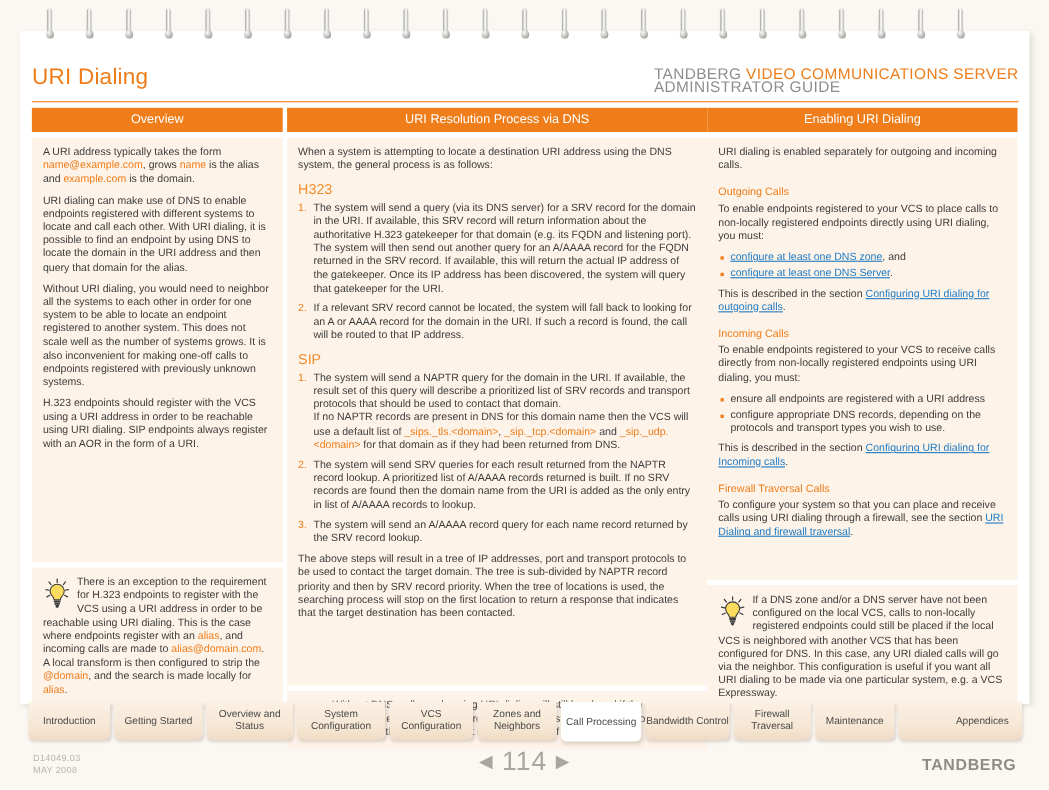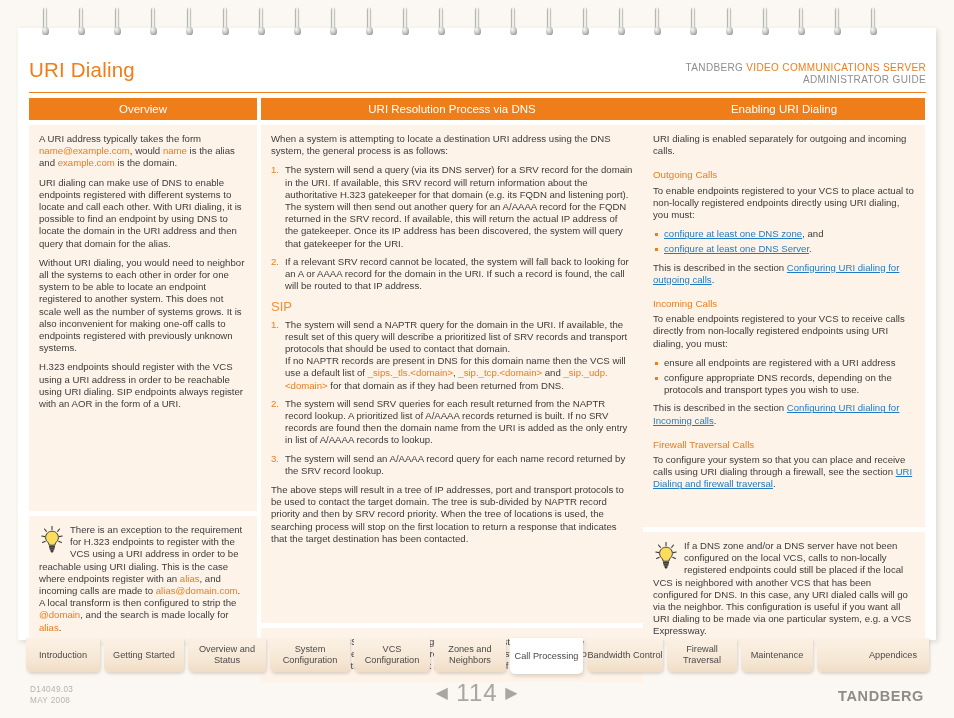--- a/index.html
+++ b/index.html
@@ -38,22 +38,22 @@
     z-index:2;
   }
   #page-inner{position:absolute;inset:0;padding-left:44px;}
 
   
   #page-title{
     position:absolute;left:11px;top:30px;
     font-size:20.5px;color:#ef7d1a;letter-spacing:.2px;
   }
   #brandline{
-    position:absolute;right:10px;top:34px;text-align:right;
-    font-size:10px;letter-spacing:.35px;color:#8d8d8d;line-height:11.5px;
+    position:absolute;right:10px;top:34px;text-align:left;
+    font-size:14px;letter-spacing:.35px;color:#8d8d8d;line-height:11.5px;
   }
   #brandline .hi{color:#ef7d1a;}
   #rule{
     position:absolute;left:11px;right:10px;top:64px;height:1px;background:#ef7d1a;
   }
 
   
   .col{position:absolute;top:70px;}
   #col1{left:11px;width:228px;}
   #col2{left:243px;width:382px;}
@@ -246,21 +246,21 @@
 
     <div id="brandline">
       <div><span>TANDBERG </span><span class="hi">VIDEO COMMUNICATIONS SERVER</span></div>
       <div>ADMINISTRATOR GUIDE</div>
     </div>
     <div id="rule"></div>
 
     <div class="col" id="col1">
       <div class="banner">Overview</div>
       <div class="panel">
-        <p><span>A URI address typically takes the form </span><span class="or">name@example.com</span><span>, would </span><span class="or">name</span><span> is the alias and </span><span class="or">example.com</span><span> is the domain.</span></p>
+        <p><span>A URI address typically takes the form </span><span class="or">name@example.com</span><span>, grows </span><span class="or">name</span><span> is the alias and </span><span class="or">example.com</span><span> is the domain.</span></p>
         <p>URI dialing can make use of DNS to enable endpoints registered with different systems to locate and call each other. With URI dialing, it is possible to find an endpoint by using DNS to locate the domain in the URI address and then query that domain for the alias.</p>
         <p>Without URI dialing, you would need to neighbor all the systems to each other in order for one system to be able to locate an endpoint registered to another system. This does not scale well as the number of systems grows. It is also inconvenient for making one-off calls to endpoints registered with previously unknown systems.</p>
         <p>H.323 endpoints should register with the VCS using a URI address in order to be reachable using URI dialing.  SIP endpoints always register with an AOR in the form of a URI.</p>
       </div>
       <div class="tip">
         <svg class="bulb" viewBox="0 0 26 30">
           <g stroke="#3c3c3b" stroke-width="1.1" stroke-linecap="round">
             <line x1="13" y1="1.5" x2="13" y2="4.5"></line>
             <line x1="5.5" y1="4" x2="7.4" y2="6.4"></line>
             <line x1="20.5" y1="4" x2="18.6" y2="6.4"></line>
@@ -275,20 +275,21 @@
           <path d="M11.4 25c0 1.7.6 2.6 1.6 2.6s1.6-.9 1.6-2.6z" fill="#3c3c3b"></path>
         </svg>
         <div class="txt"><span>There is an exception to the requirement for H.323 endpoints to register with the VCS using a URI address in order to be reachable using URI dialing.  This is the case where endpoints register with an </span><span class="or">alias</span><span>, and incoming calls are made to </span><span class="or">alias@domain.com</span><span>.  A local transform is then configured to strip the </span><span class="or">@domain</span><span>, and the search is made locally for </span><span class="or">alias</span><span>.</span></div>
       </div>
     </div>
 
     <div class="col" id="col2">
       <div class="banner">URI Resolution Process via DNS</div>
       <div class="panel">
         <p>When a system is attempting to locate a destination URI address using the DNS system, the general process is as follows:</p>
+        <div class="h2">H323</div>
         <ol class="steps">
           <li><span class="n">1.</span><span style="white-space:pre-line">The system will send a query (via its DNS server) for a SRV record for the domain in the URI. If available, this SRV record will return information about the authoritative H.323 gatekeeper for that domain (e.g. its FQDN and listening port).
 The system will then send out another query for an A/AAAA record for the FQDN returned in the SRV record. If available, this will return the actual IP address of the gatekeeper. Once its IP address has been discovered, the system will query that gatekeeper for the URI.</span></li>
           <li><span class="n">2.</span><span>If a relevant SRV record cannot be located, the system will fall back to looking for an A or AAAA record for the domain in the URI. If such a record is found, the call will be routed to that IP address.</span></li>
         </ol>
         <div class="h2">SIP</div>
         <ol class="steps">
           <li><span class="n">1.</span><span>The system will send a NAPTR query for the domain in the URI. If available, the result set of this query will describe a prioritized list of SRV records and transport protocols that should be used to contact that domain.</span><br><span>If no NAPTR records are present in DNS for this domain name then the VCS will use a default list of </span><span class="or">_sips._tls.&lt;domain&gt;</span><span>, </span><span class="or">_sip._tcp.&lt;domain&gt;</span><span> and </span><span class="or">_sip._udp.&lt;domain&gt;</span><span> for that domain as if they had been returned from DNS.</span></li>
           <li><span class="n">2.</span><span>The system will send SRV queries for each result returned from the NAPTR record lookup. A prioritized list of A/AAAA records returned is built. If no SRV records are found then the domain name from the URI is added as the only entry in list of A/AAAA records to lookup.</span></li>
           <li><span class="n">3.</span><span>The system will send an A/AAAA record query for each name record returned by the SRV record lookup.</span></li>
@@ -313,21 +314,21 @@
         </svg>
         <div class="txt">Without DNS, calls made using URI dialing will still be placed if the destination endpoint is locally registered, or registered to a neighbor system as locating these this does not require the use of DNS.</div>
       </div>
     </div>
 
     <div class="col" id="col3">
       <div class="banner">Enabling URI Dialing</div>
       <div class="panel">
         <p>URI dialing is enabled separately for outgoing and incoming calls.</p>
         <div class="sub" style="margin-top:12px">Outgoing Calls</div>
-        <p>To enable endpoints registered to your VCS to place actual to non-locally registered endpoints directly using URI dialing, you must:</p>
+        <p>To enable endpoints registered to your VCS to place calls to non-locally registered endpoints directly using URI dialing, you must:</p>
         <ul class="bul">
           <li><a class="lnk" href="#">configure at least one DNS zone</a><span>, and</span></li>
           <li><a class="lnk" href="#">configure at least one DNS Server</a><span>.</span></li>
         </ul>
         <p><span>This is described in the section </span><a class="lnk" href="#">Configuring URI dialing for outgoing calls</a><span>.</span></p>
 
         <div class="sub" style="margin-top:12px">Incoming Calls</div>
         <p>To enable endpoints registered to your VCS to receive calls directly from non-locally registered endpoints using URI dialing, you must:</p>
         <ul class="bul">
           <li>ensure all endpoints are registered with a URI address</li>

